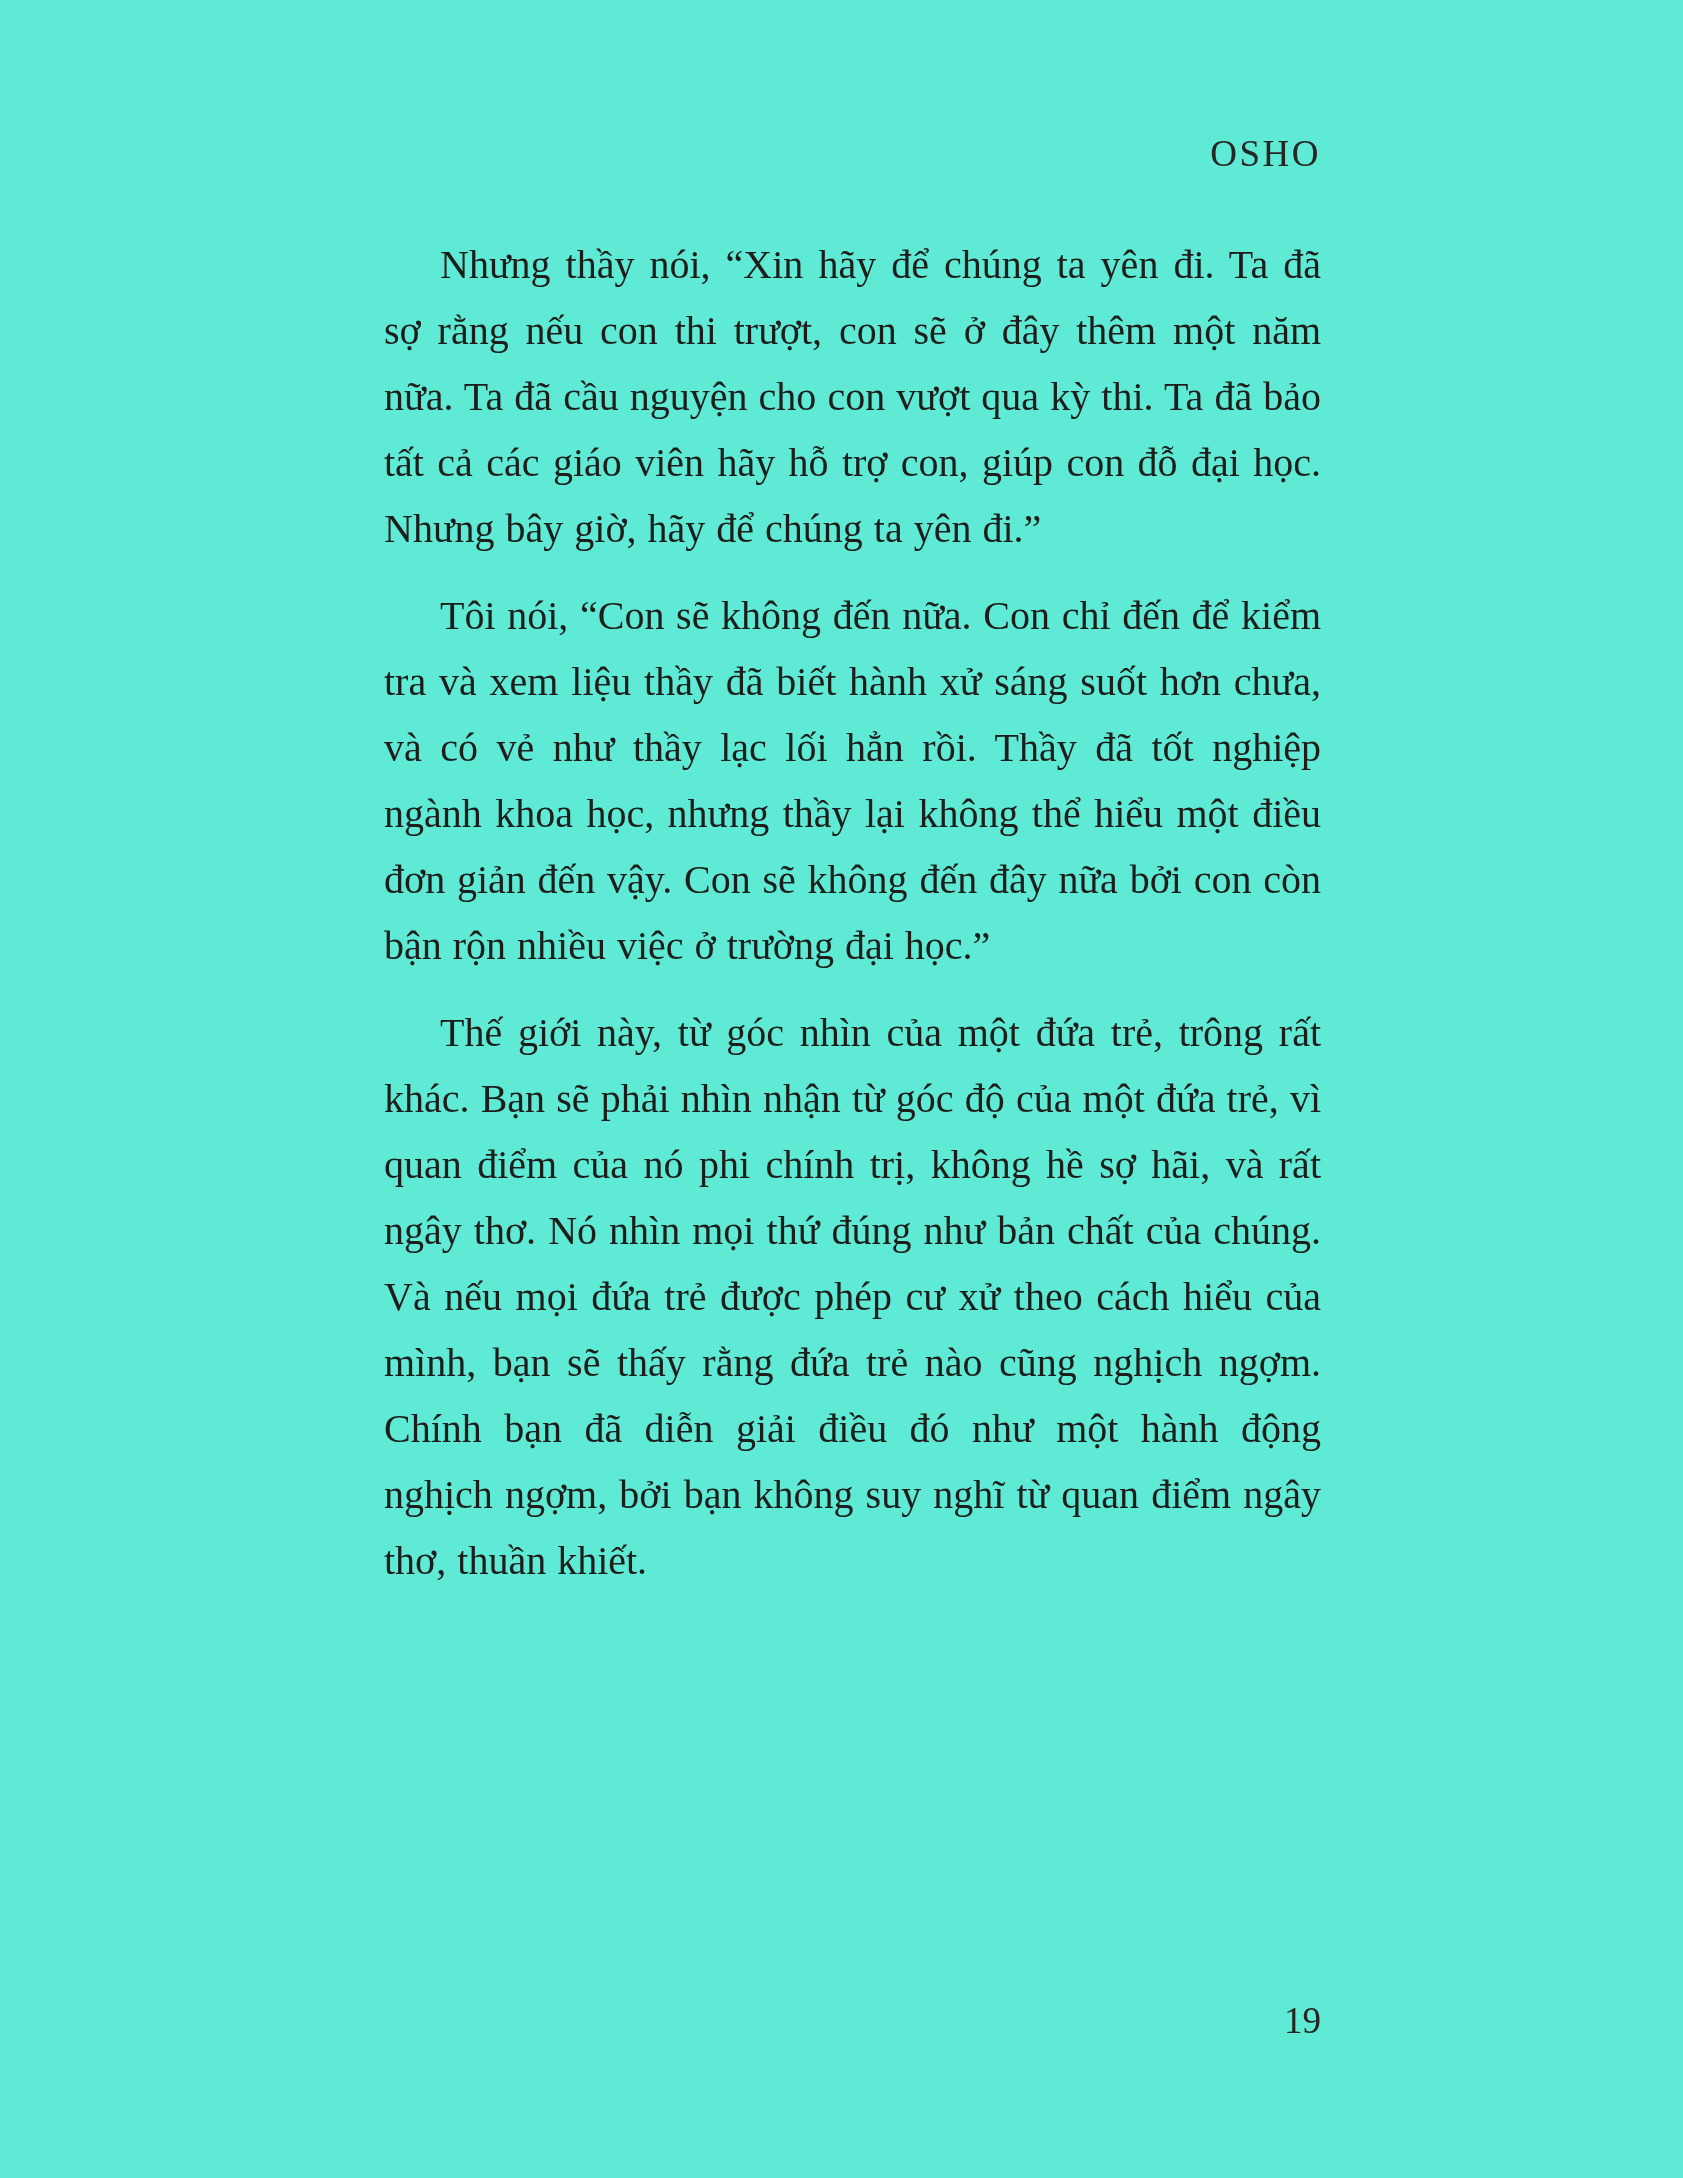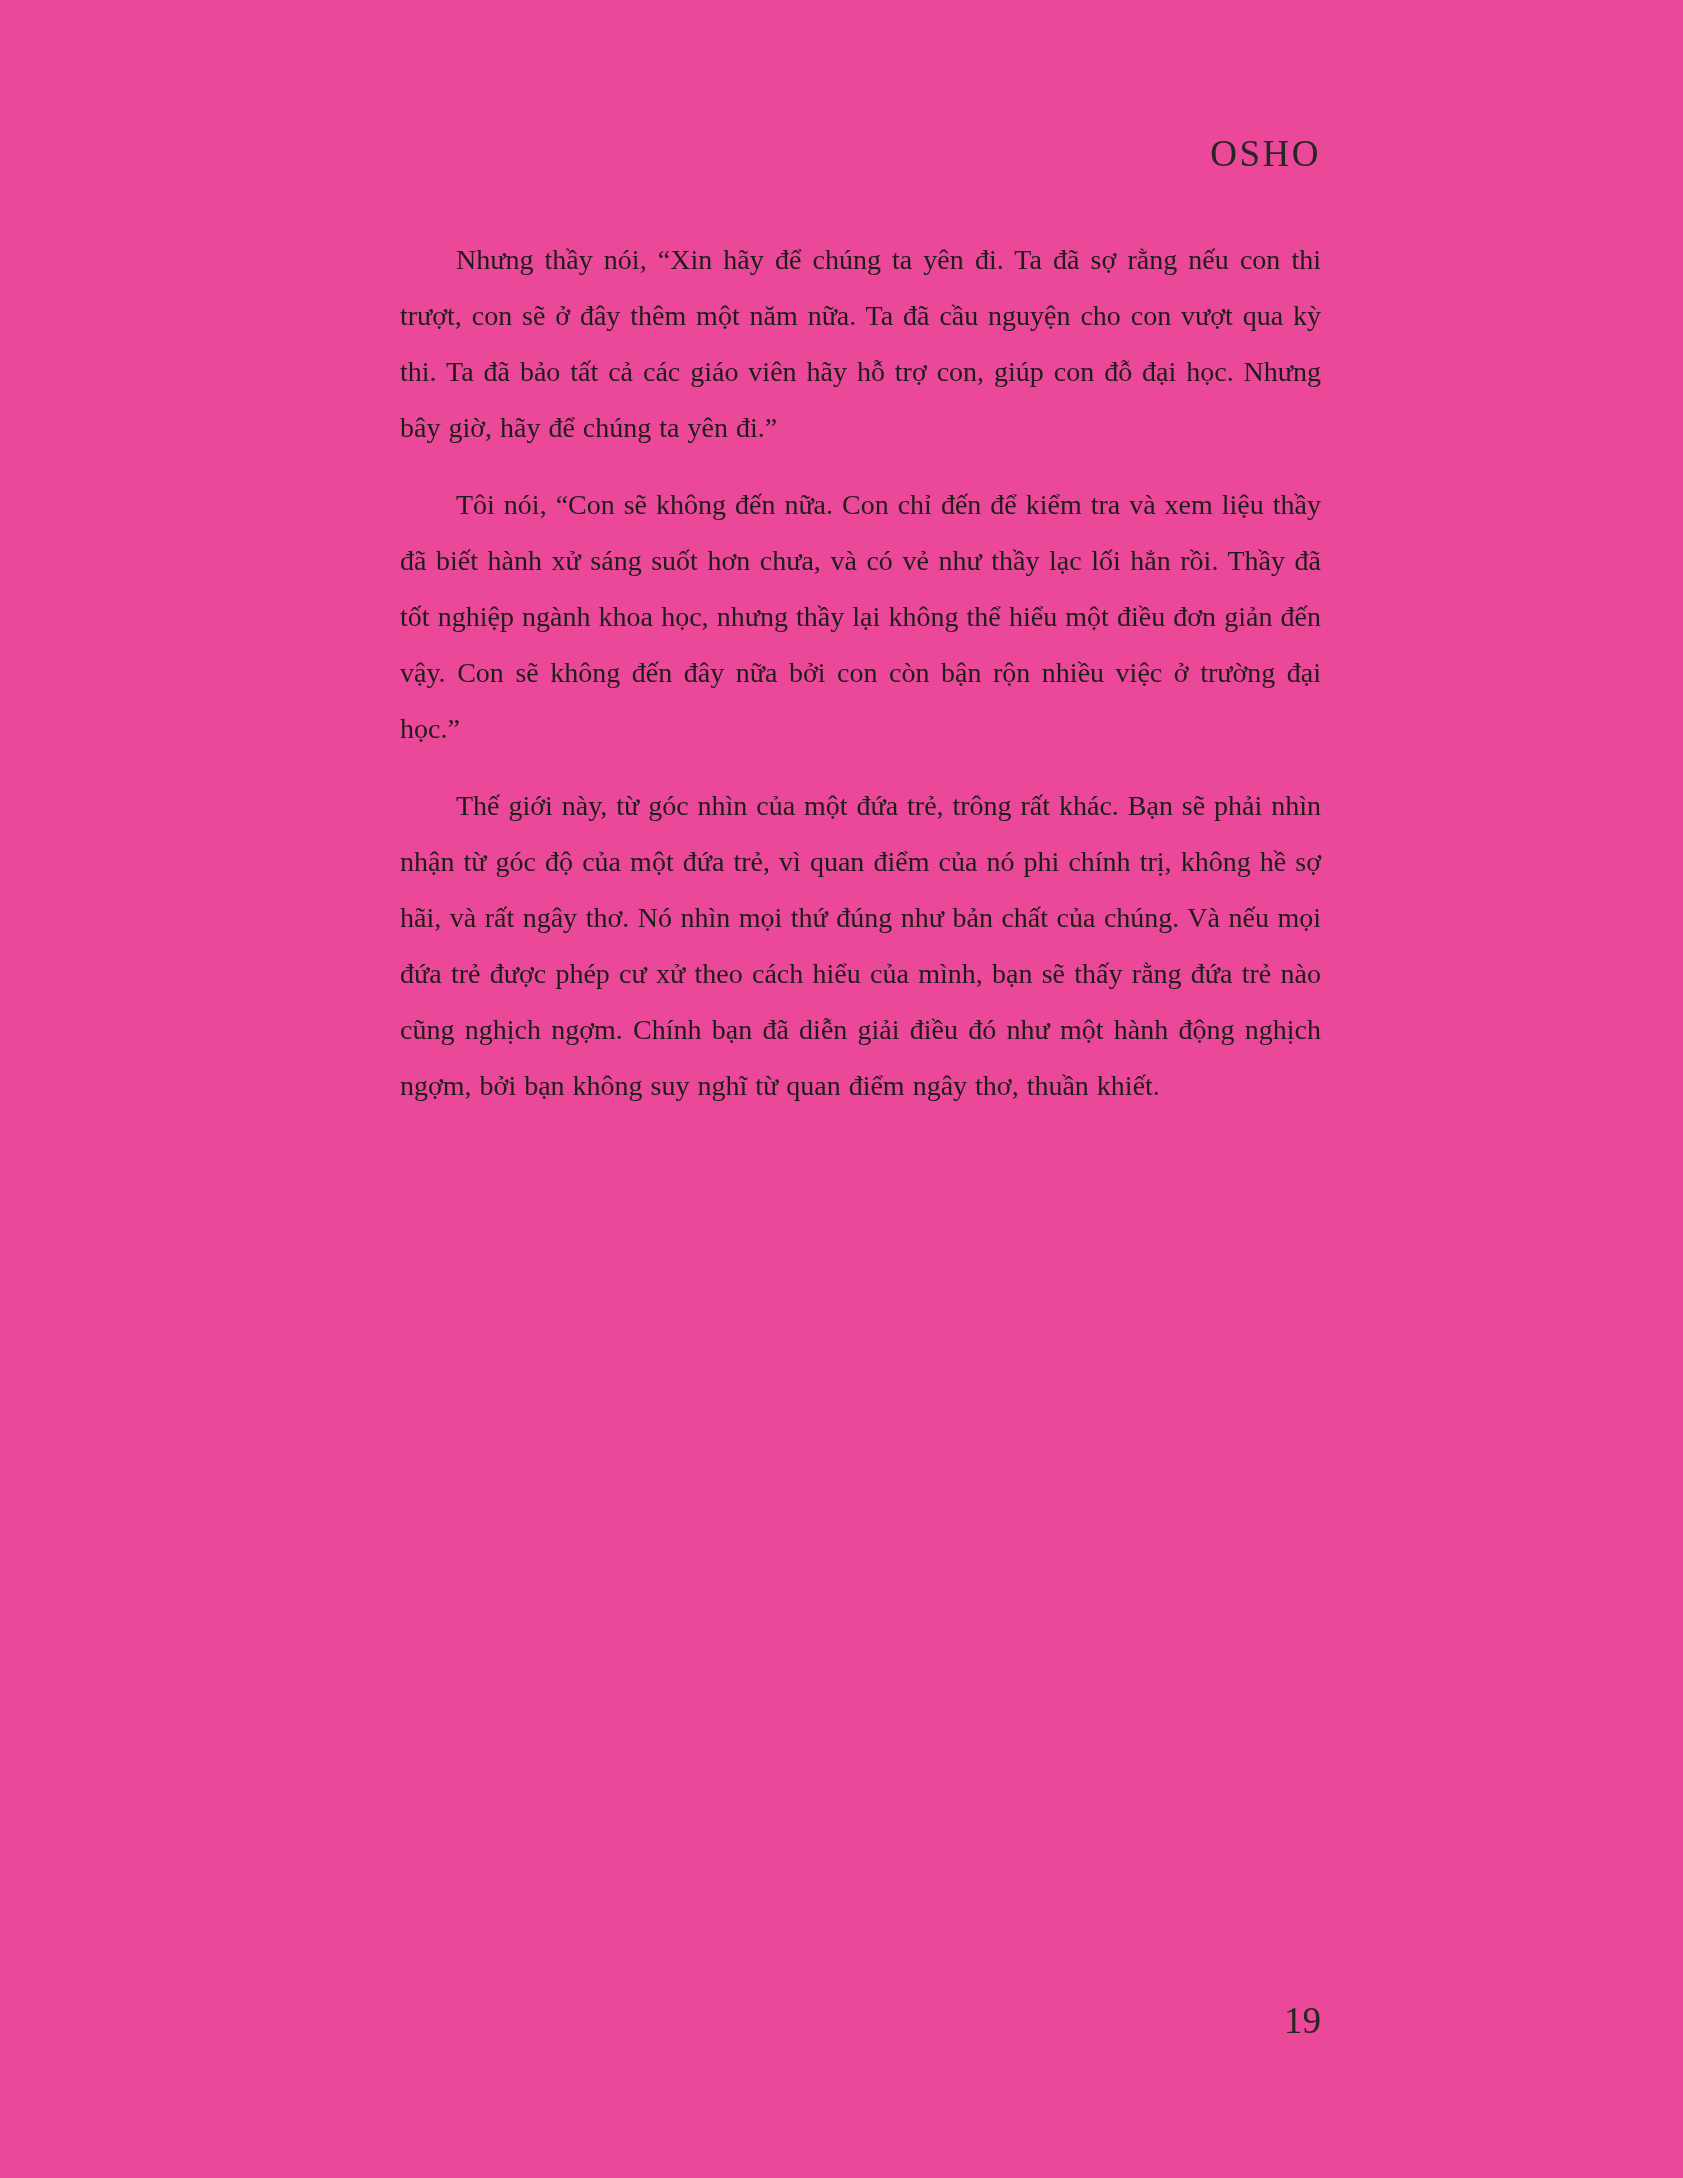--- a/index.html
+++ b/index.html
@@ -4,21 +4,21 @@
 <style>
   html, body {
     margin: 0;
     padding: 0;
     background: #e8e8e8;
   }
   .page {
     position: relative;
     width: 1683px;
     height: 2178px;
-    background: #ec4899;
+    background: #5eead4;
     font-family: "Liberation Serif", "DejaVu Serif", serif;
     color: #1d1d1b;
     overflow: hidden;
   }
   .running-header {
     position: absolute;
     top: 135px;
     left: 384px;
     right: 362px;
     text-align: right;
@@ -27,23 +27,23 @@
     line-height: 1;
     color: #262624;
   }
   .text-block {
     position: absolute;
     top: 232px;
     left: 384px;
     width: 937px;
   }
   .text-block p {
-    margin: 0 0 21px 16px;
-    font-size: 28px;
-    line-height: 56px;
+    margin: 0 0 21px 0;
+    font-size: 40px;
+    line-height: 66px;
     text-align: justify;
     text-indent: 56px;
     word-spacing: 1px;
   }
   .page-number {
     position: absolute;
     top: 2002px;
     left: 384px;
     right: 362px;
     text-align: right;

